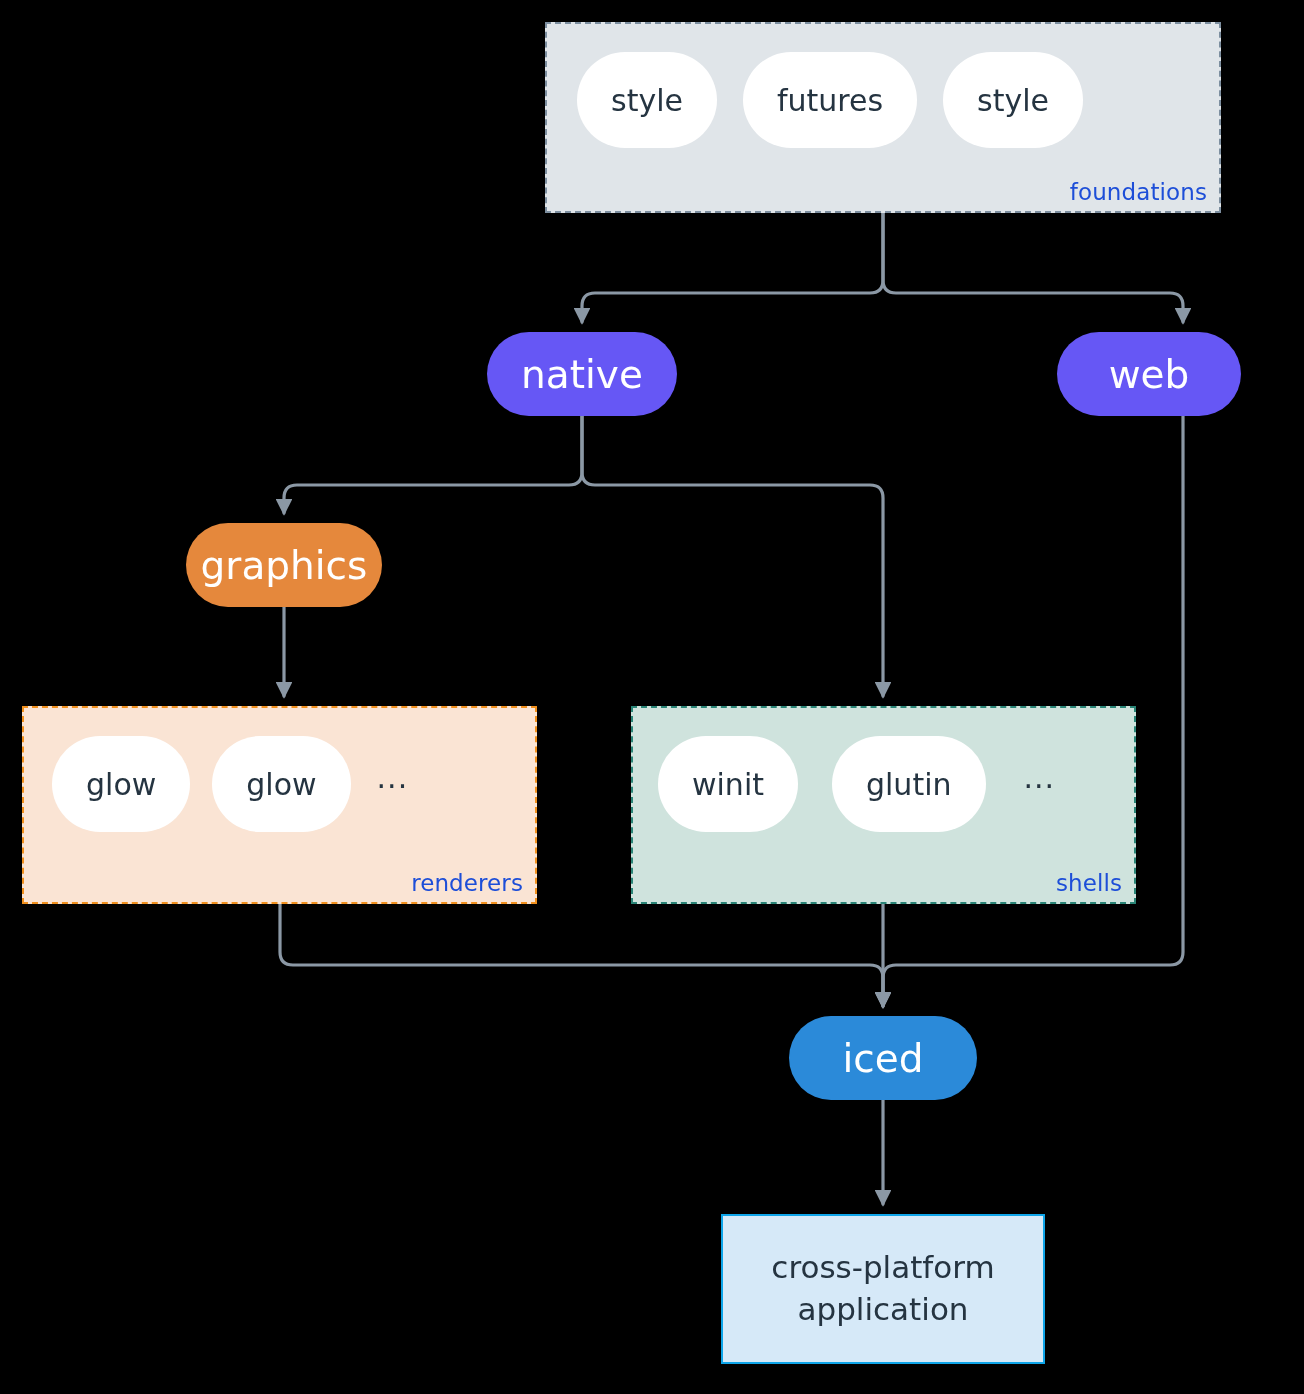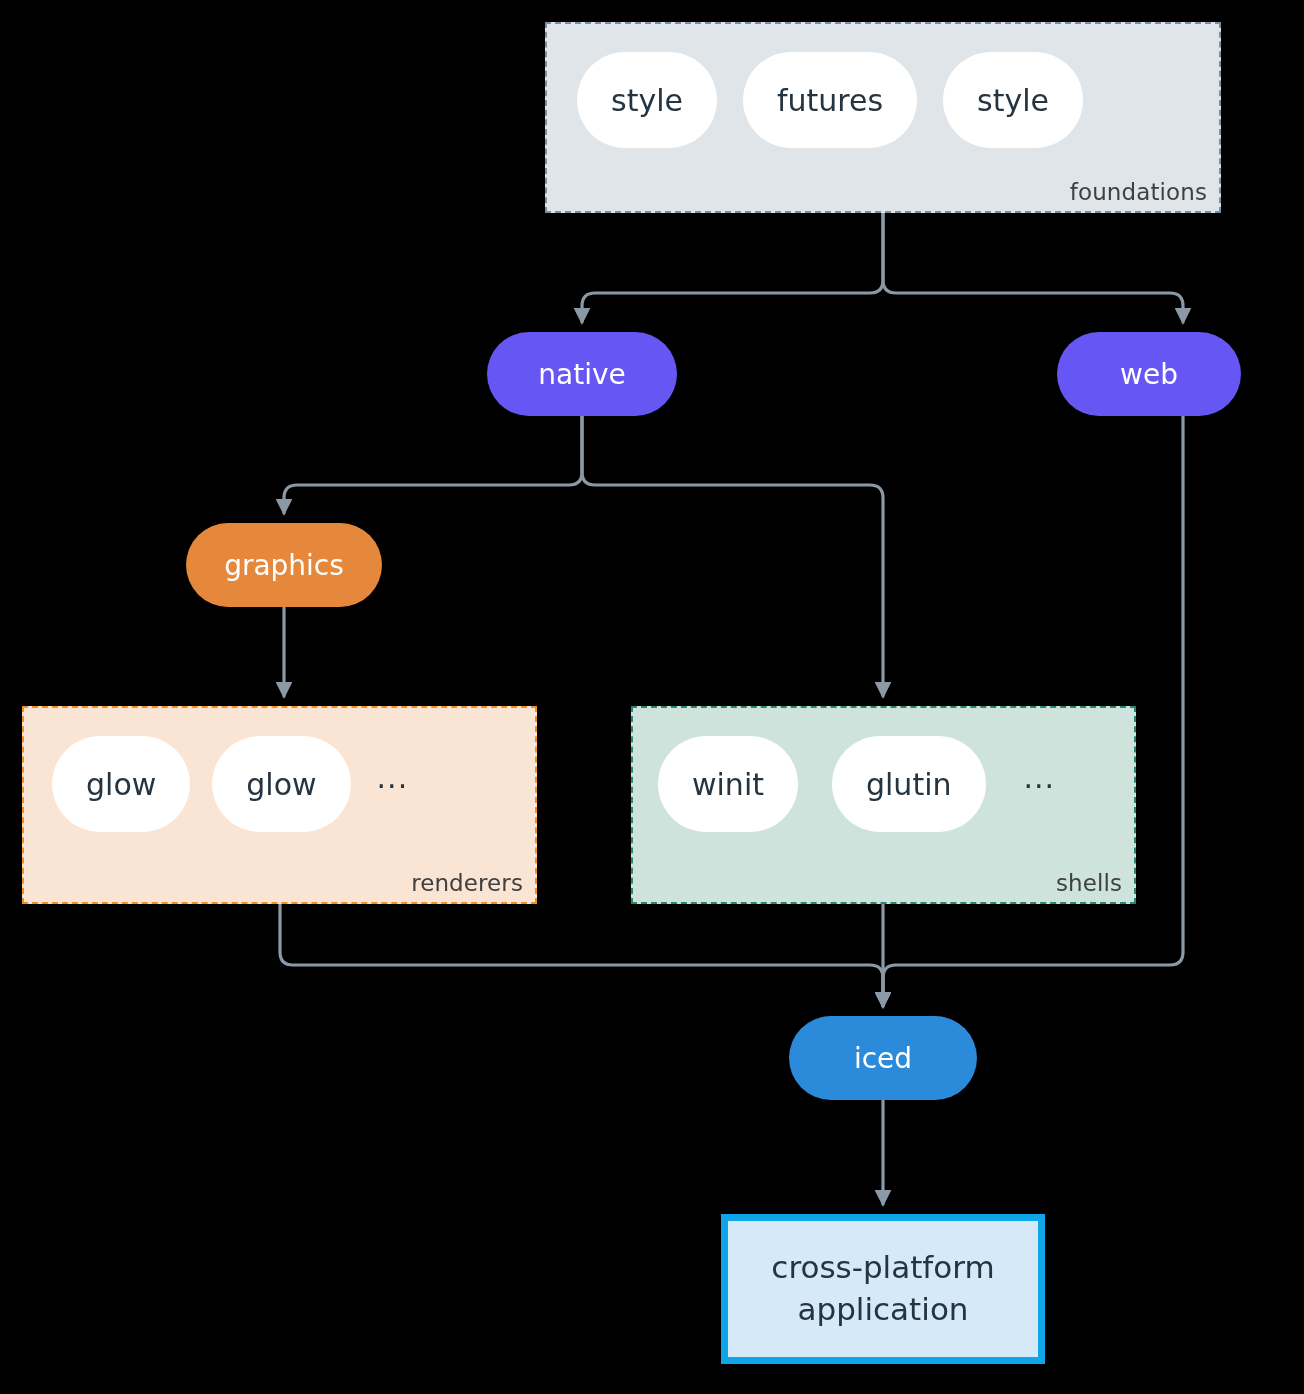--- a/index.html
+++ b/index.html
@@ -39,21 +39,21 @@
     position: absolute;
     box-sizing: border-box;
     border-style: dashed;
     border-width: 2px;
   }
   .cluster-label {
     position: absolute;
     right: 12px;
     bottom: 6px;
     font-size: 23px;
-    color: #404040;
+    color: #1d4ed8;
     letter-spacing: 0.1px;
     white-space: nowrap;
   }
   .cluster-items {
     position: absolute;
     left: 0;
     top: 0;
     display: flex;
     align-items: center;
   }
@@ -127,21 +127,21 @@
   }
 
   
   .stadium {
     position: absolute;
     display: flex;
     align-items: center;
     justify-content: center;
     border-radius: 999px;
     color: #ffffff;
-    font-size: 28px;
+    font-size: 39px;
     white-space: nowrap;
     box-sizing: border-box;
   }
   #node-native {
     left: 487px;
     top: 332px;
     width: 190px;
     height: 84px;
     background: #6657f5;
   }
@@ -169,21 +169,21 @@
 
   
   #node-application {
     position: absolute;
     left: 721px;
     top: 1214px;
     width: 324px;
     height: 150px;
     box-sizing: border-box;
     background: #d6e9f8;
-    border: 7px solid #0ea5e9;
+    border: 2px solid #0ea5e9;
     color: #253441;
     font-size: 31px;
     line-height: 1.35;
     display: flex;
     flex-direction: column;
     align-items: center;
     justify-content: center;
     text-align: center;
   }
 </style>

